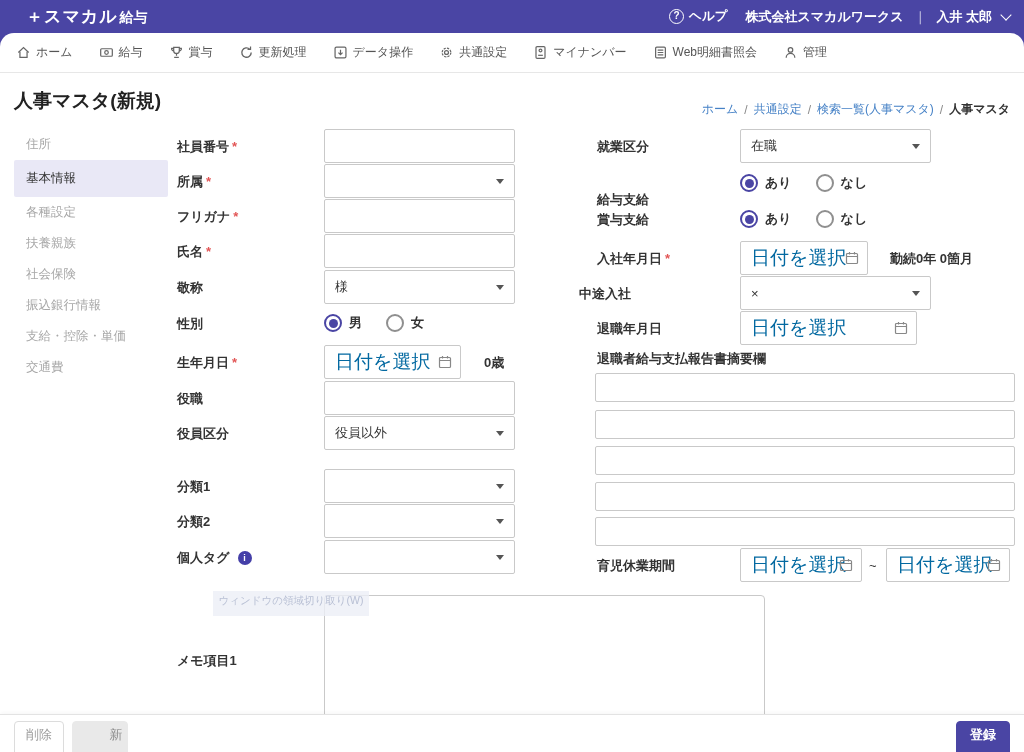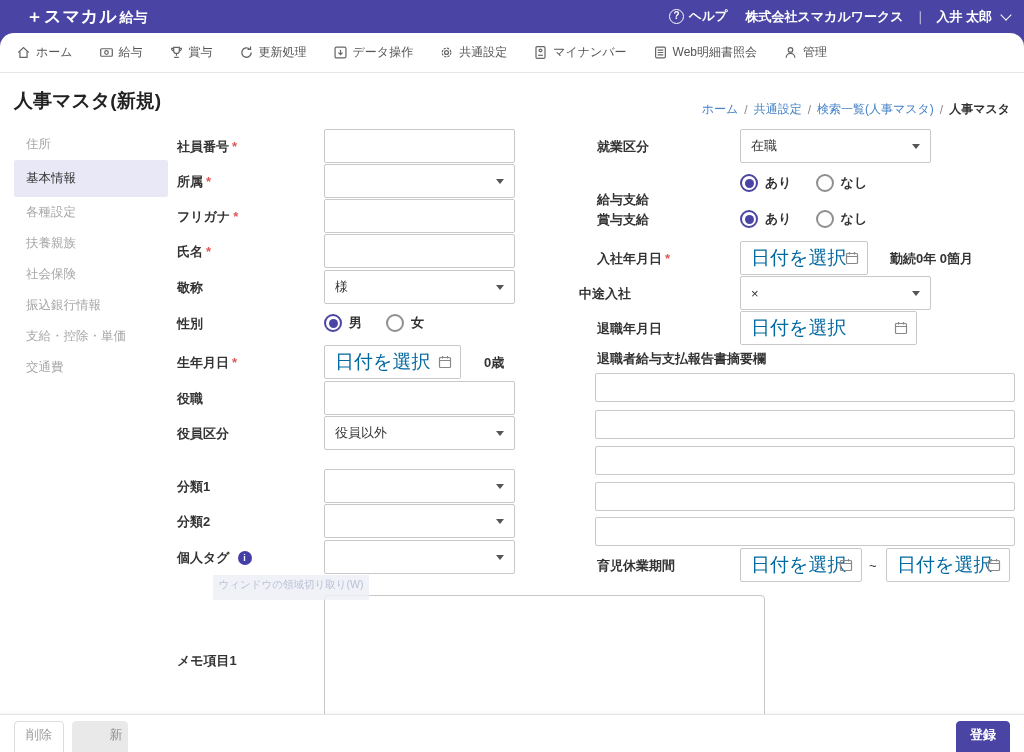--- a/index.html
+++ b/index.html
@@ -51,21 +51,21 @@
   .radio.checked { border-color:#4a45a4; }
   .radio.checked::after { content:""; position:absolute; left:2.5px; top:2.5px; width:9px; height:9px; background:#4a45a4; border-radius:50%; }
   .radio-gap { width:10px; }
   .side-text { position:absolute; font-size:13px; font-weight:bold; color:#333; white-space:nowrap; }
   .info-i { display:inline-block; width:14px; height:14px; background:#443fa8; color:#fff; border-radius:50%;
             font-size:9px; line-height:14px; text-align:center; font-weight:bold; font-style:normal;
             vertical-align:1px; margin-left:8px; cursor:pointer; }
   .tilde { position:absolute; font-size:13px; color:#333; }
 
   
-  .ghost-tip { position:absolute; left:213px; top:575px; width:156px; height:25px; background:rgba(236,239,246,0.8);
+  .ghost-tip { position:absolute; left:213px; top:591px; width:156px; height:25px; background:rgba(236,239,246,0.8);
                color:rgba(165,175,200,0.75); font-size:10.5px; line-height:19px; text-align:center; white-space:nowrap; overflow:hidden; }
 
   
   .footer { position:absolute; left:0; bottom:0; width:1024px; height:38px; background:#fff;
             border-top:1px solid #e3e3e3; box-shadow:0 -2px 4px rgba(0,0,0,0.03); z-index:5; }
   .btn { position:absolute; top:6px; height:36px; border-radius:4px; font-size:13px; line-height:26px;
          text-align:center; cursor:pointer; font-family:inherit; }
   .btn-delete { left:14px; width:50px; background:#fff; border:1px solid #dcdcdc; color:#9b9b9b; }
   .btn-new { left:72px; width:56px; background:#e9e9e9; border:1px solid #e9e9e9; color:#8f8f8f;padding-left:32px; }
   .btn-submit { right:14px; width:54px; background:#4a45a4; border:1px solid #4a45a4; color:#fff; font-weight:bold; }

